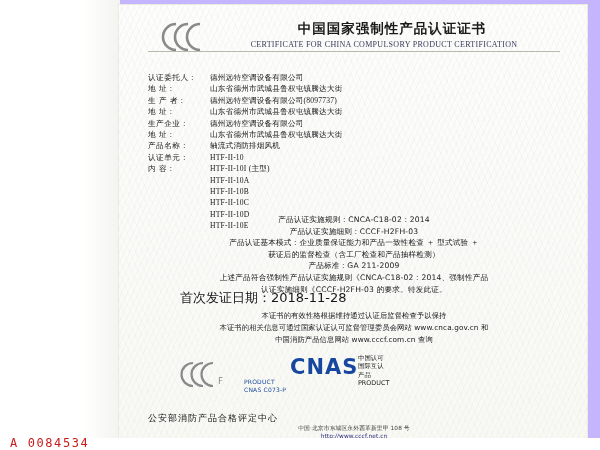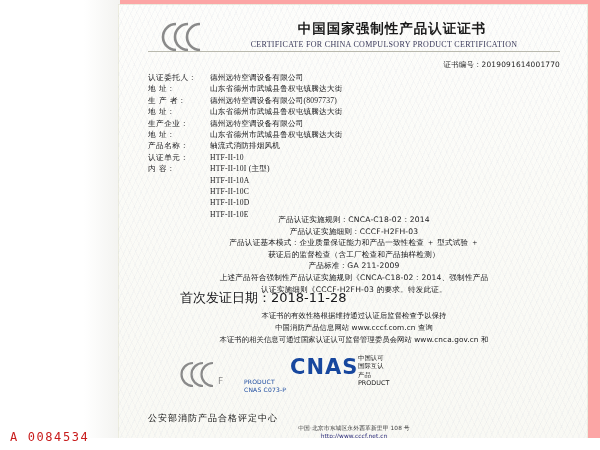--- a/index.html
+++ b/index.html
@@ -10,21 +10,21 @@
   body {
     width: 600px;
     height: 450px;
     overflow: hidden;
     font-family: "DejaVu Sans", "Liberation Sans", sans-serif;
   }
   .page {
     position: relative;
     width: 600px;
     height: 450px;
-    background: #fca5a5;
+    background: #c4b5fd;
   }
   
   .sheet {
     position: absolute;
     left: 118px;
     top: 4px;
     width: 470px;
     height: 438px;
     background:
       linear-gradient(180deg, #fdfdfb 0%, #fbfbf7 40%, #f9f9f4 100%);
@@ -301,21 +301,21 @@
     text-align: center;
     font-size: 5.8px;
     color: #2a2a7a;
     letter-spacing: 0.1px;
   }
 
   
   .serial {
     position: absolute;
     left: 10px;
-    bottom: 6px;
+    bottom: 0;
     font-size: 12px;
     color: #c81c1c;
     font-family: "DejaVu Sans Mono", monospace;
     letter-spacing: 1.6px;
     text-align: center;
   }
 </style>
 </head>
 <body>
 
@@ -333,23 +333,20 @@
             <path d="M32 6 A13 13 0 1 0 32 32"></path>
             <path d="M44 6 A13 13 0 1 0 44 32"></path>
           </g>
         </svg>
       </div>
       <div class="title-cn">中国国家强制性产品认证证书</div>
       <div class="title-en">CERTIFICATE FOR CHINA COMPULSORY PRODUCT CERTIFICATION</div>
     </div>
     <div class="hdr-rule"></div>
 
-    <div class="cert-no">
-      <span>证书编号：</span><span>2019091614001770</span>
-    </div>
 
     <div class="body">
       <div class="row">
         <div class="lbl">认证委托人：</div>
         <div class="val">德州远特空调设备有限公司</div>
       </div>
       <div class="row">
         <div class="lbl">地        址：</div>
         <div class="val">山东省德州市武城县鲁权屯镇腾达大街</div>
       </div>
@@ -378,20 +375,24 @@
         <div class="val">HTF-II-10</div>
       </div>
 
       <div class="row">
         <div class="lbl">内        容：</div>
         <div class="val">HTF-II-10I (主型)</div>
       </div>
       <div class="row">
         <div class="lbl"></div>
         <div class="val">HTF-II-10A</div>
+      </div>
+      <div class="row">
+        <div class="lbl"></div>
+        <div class="val">HTF-II-10B</div>
       </div>
       <div class="row">
         <div class="lbl"></div>
         <div class="val">HTF-II-10C</div>
       </div>
       <div class="row">
         <div class="lbl"></div>
         <div class="val">HTF-II-10D</div>
       </div>
       <div class="row">
@@ -423,22 +424,22 @@
     <div class="dates">
       <div class="d-row">
         <div class="d-left">
           <span>首次发证日期：</span><span>2018-11-28</span>
         </div>
       </div>
     </div>
 
     <div class="notes">
       <div>本证书的有效性格根据维持通过认证后监督检查予以保持</div>
+      <div>本证书的相关信息可通过国家认证认可监督管理委员会网站 www.cnca.gov.cn 和</div>
       <div>中国消防产品信息网站 www.cccf.com.cn 查询</div>
-      <div>本证书的相关信息可通过国家认证认可监督管理委员会网站 www.cnca.gov.cn 和</div>
     </div>
 
     <div class="logos">
       <div class="ccc-f">
         <svg width="52" height="34" viewBox="0 0 52 34">
           <g fill="none" stroke="#8a8a8a" stroke-width="2.2">
             <path d="M17 5 A11.5 11.5 0 1 0 17 28"></path>
             <path d="M27 5 A11.5 11.5 0 1 0 27 28"></path>
             <path d="M37 5 A11.5 11.5 0 1 0 37 28"></path>
           </g>

